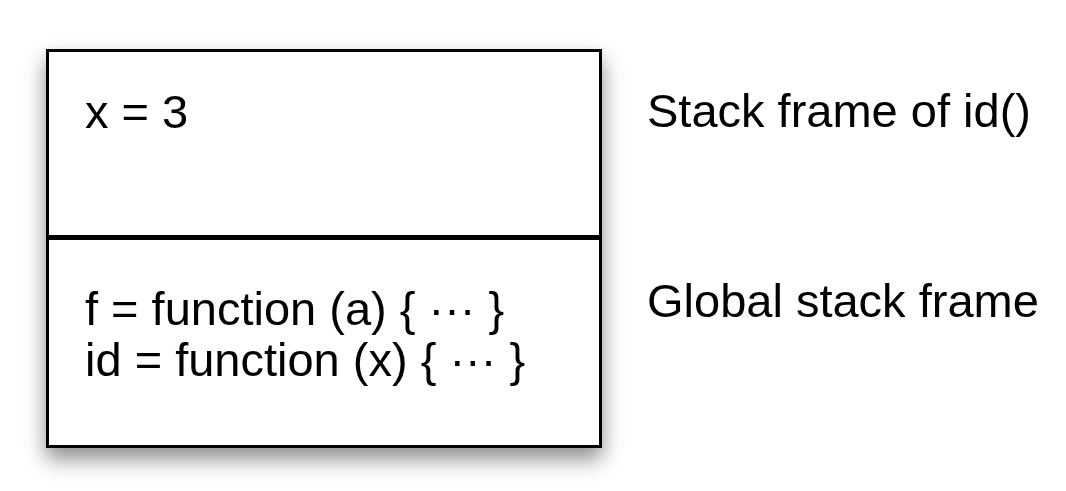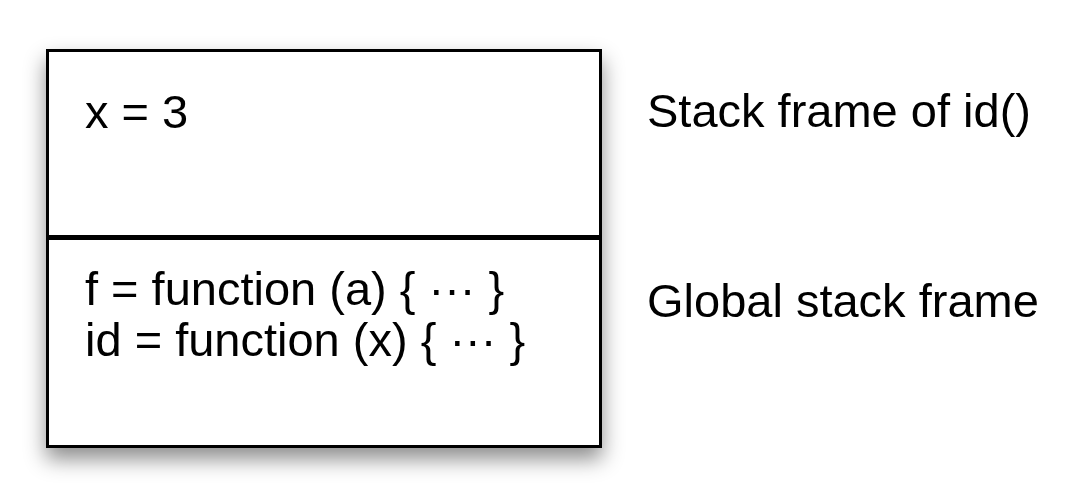--- a/index.html
+++ b/index.html
@@ -37,21 +37,21 @@
     line-height: 51px;
     white-space: nowrap;
   }
   .frame-top {
     height: 188px;
     border-bottom: 5px solid #000000;
     padding-top: 34px;
   }
   .frame-bottom {
     flex: 1;
-    padding-top: 23px;
+    padding-top: 43px;
   }
   .side-label {
     position: absolute;
     font-size: 47px;
     line-height: 51px;
     white-space: nowrap;
   }
   .side-label-top { left: 647px; top: 67px; }
   .side-label-bottom { left: 647px; top: 257px; }
 </style>

